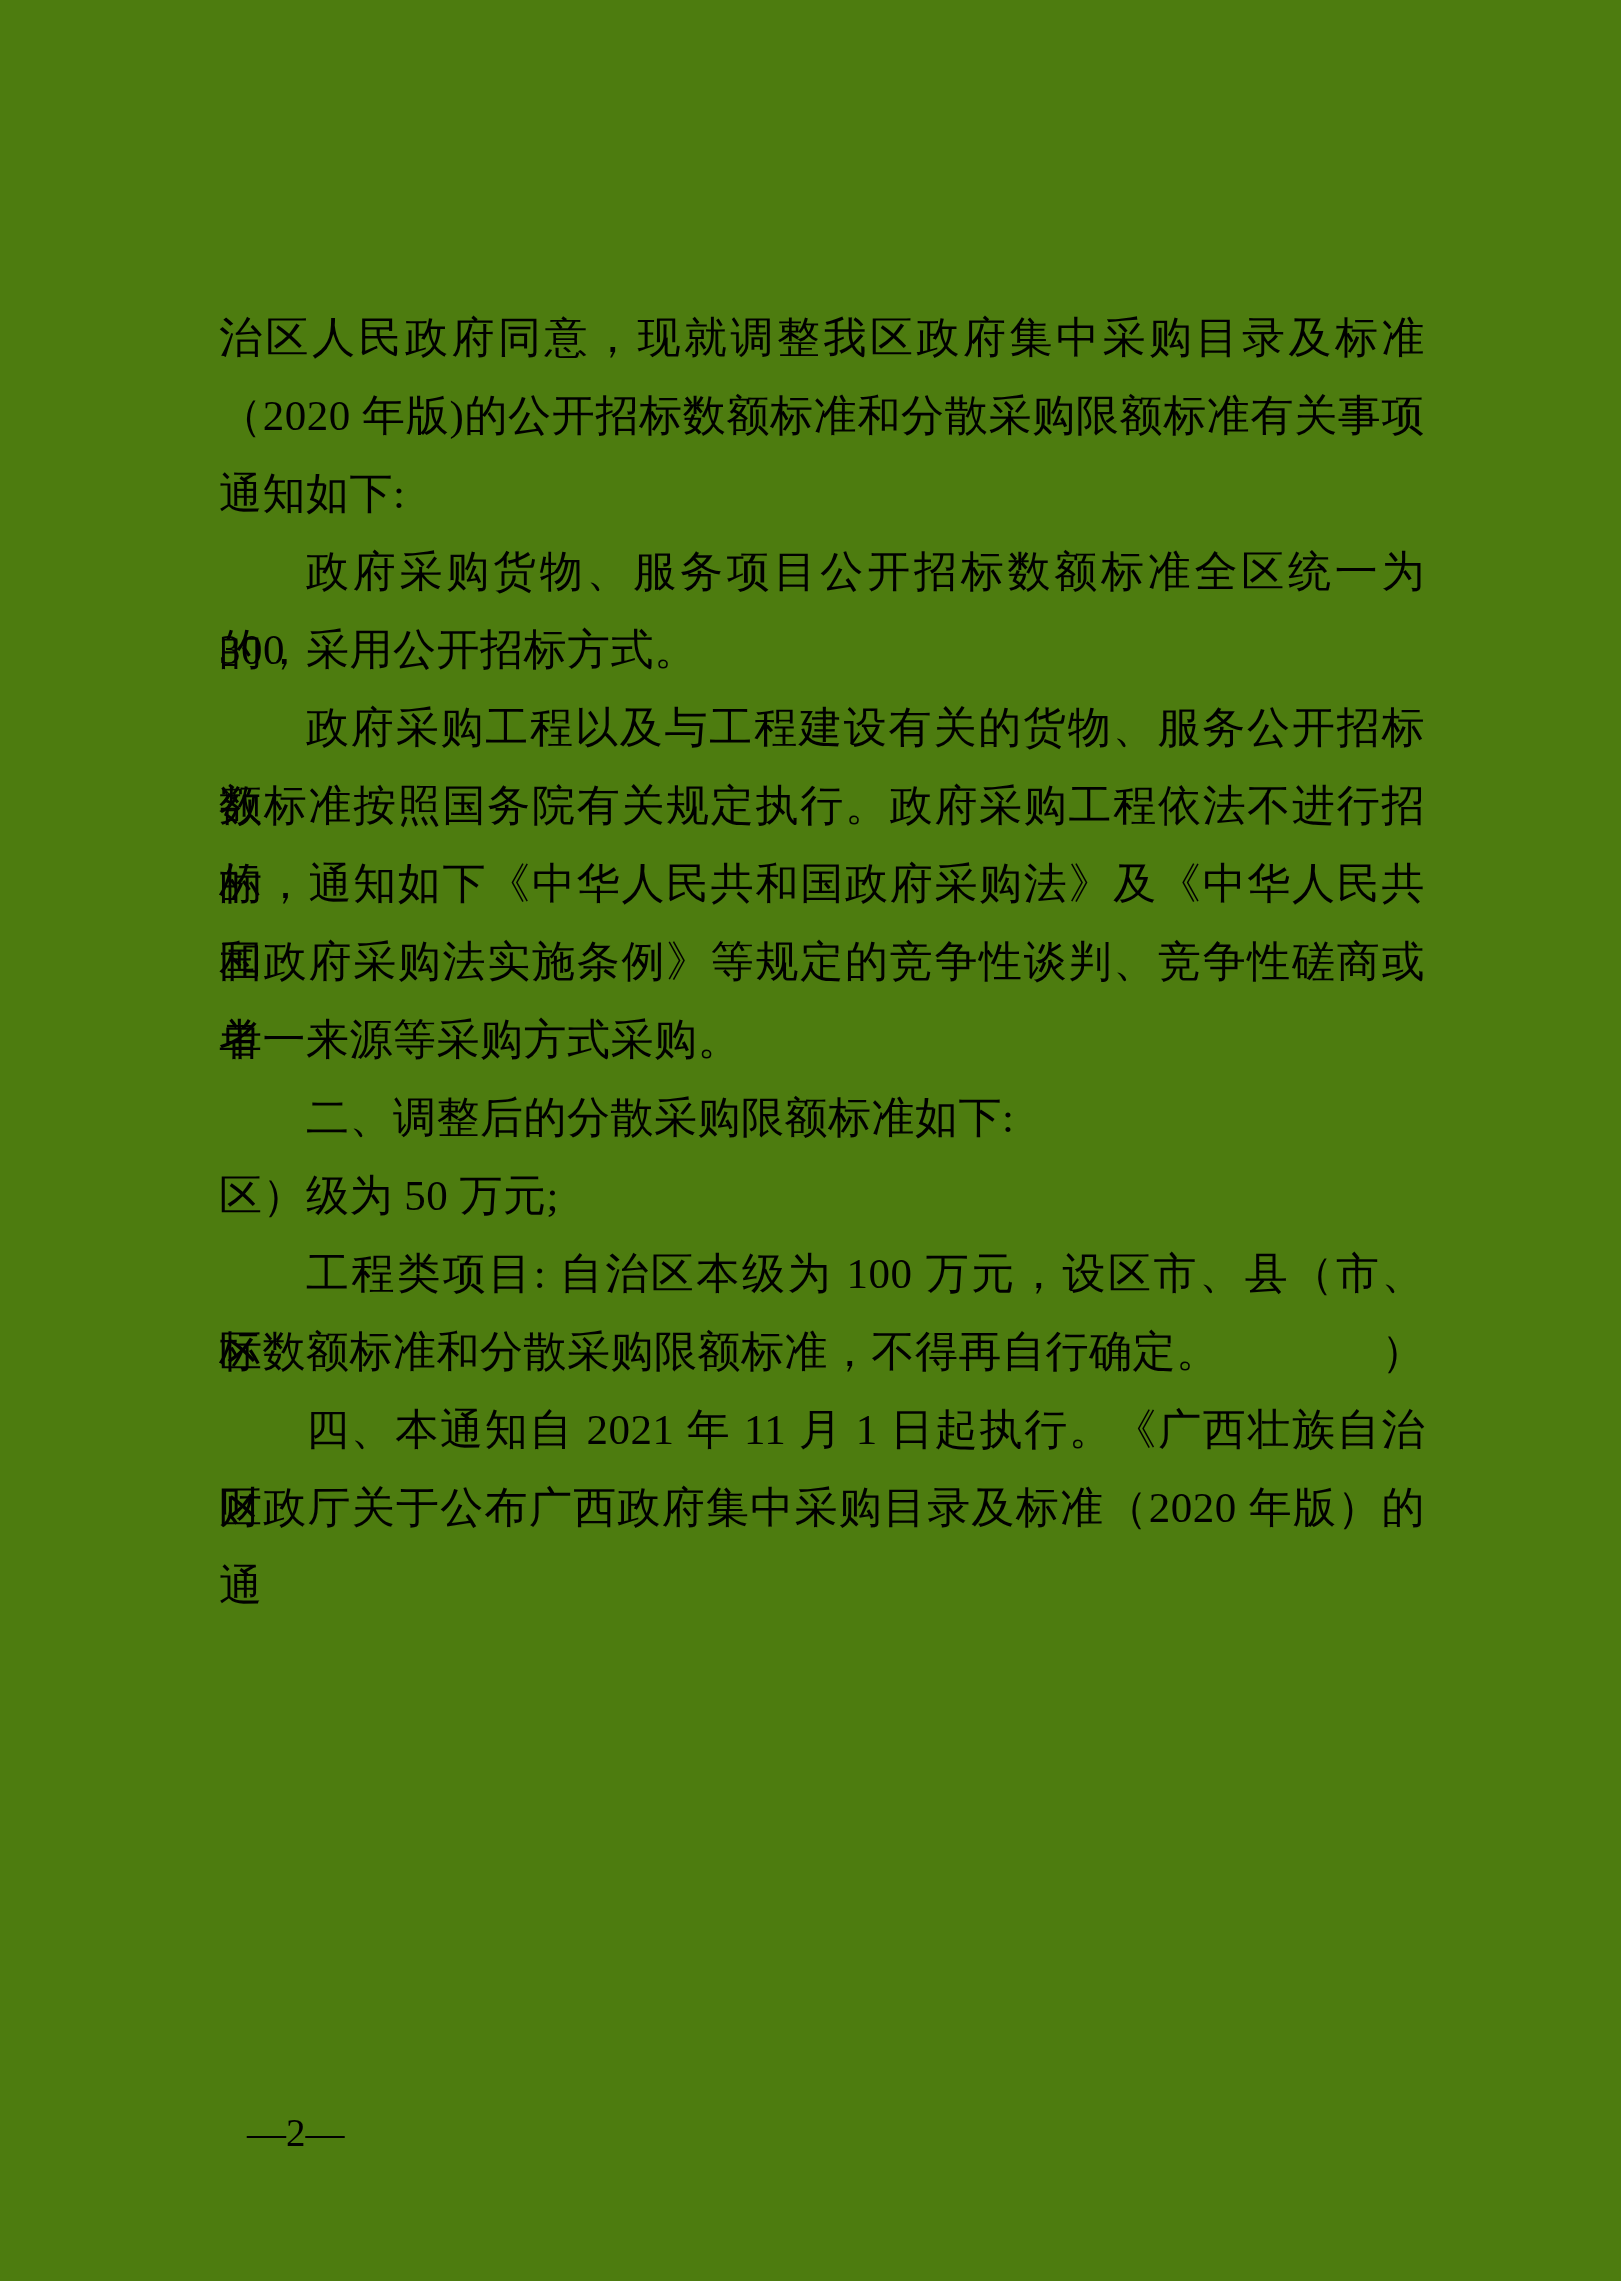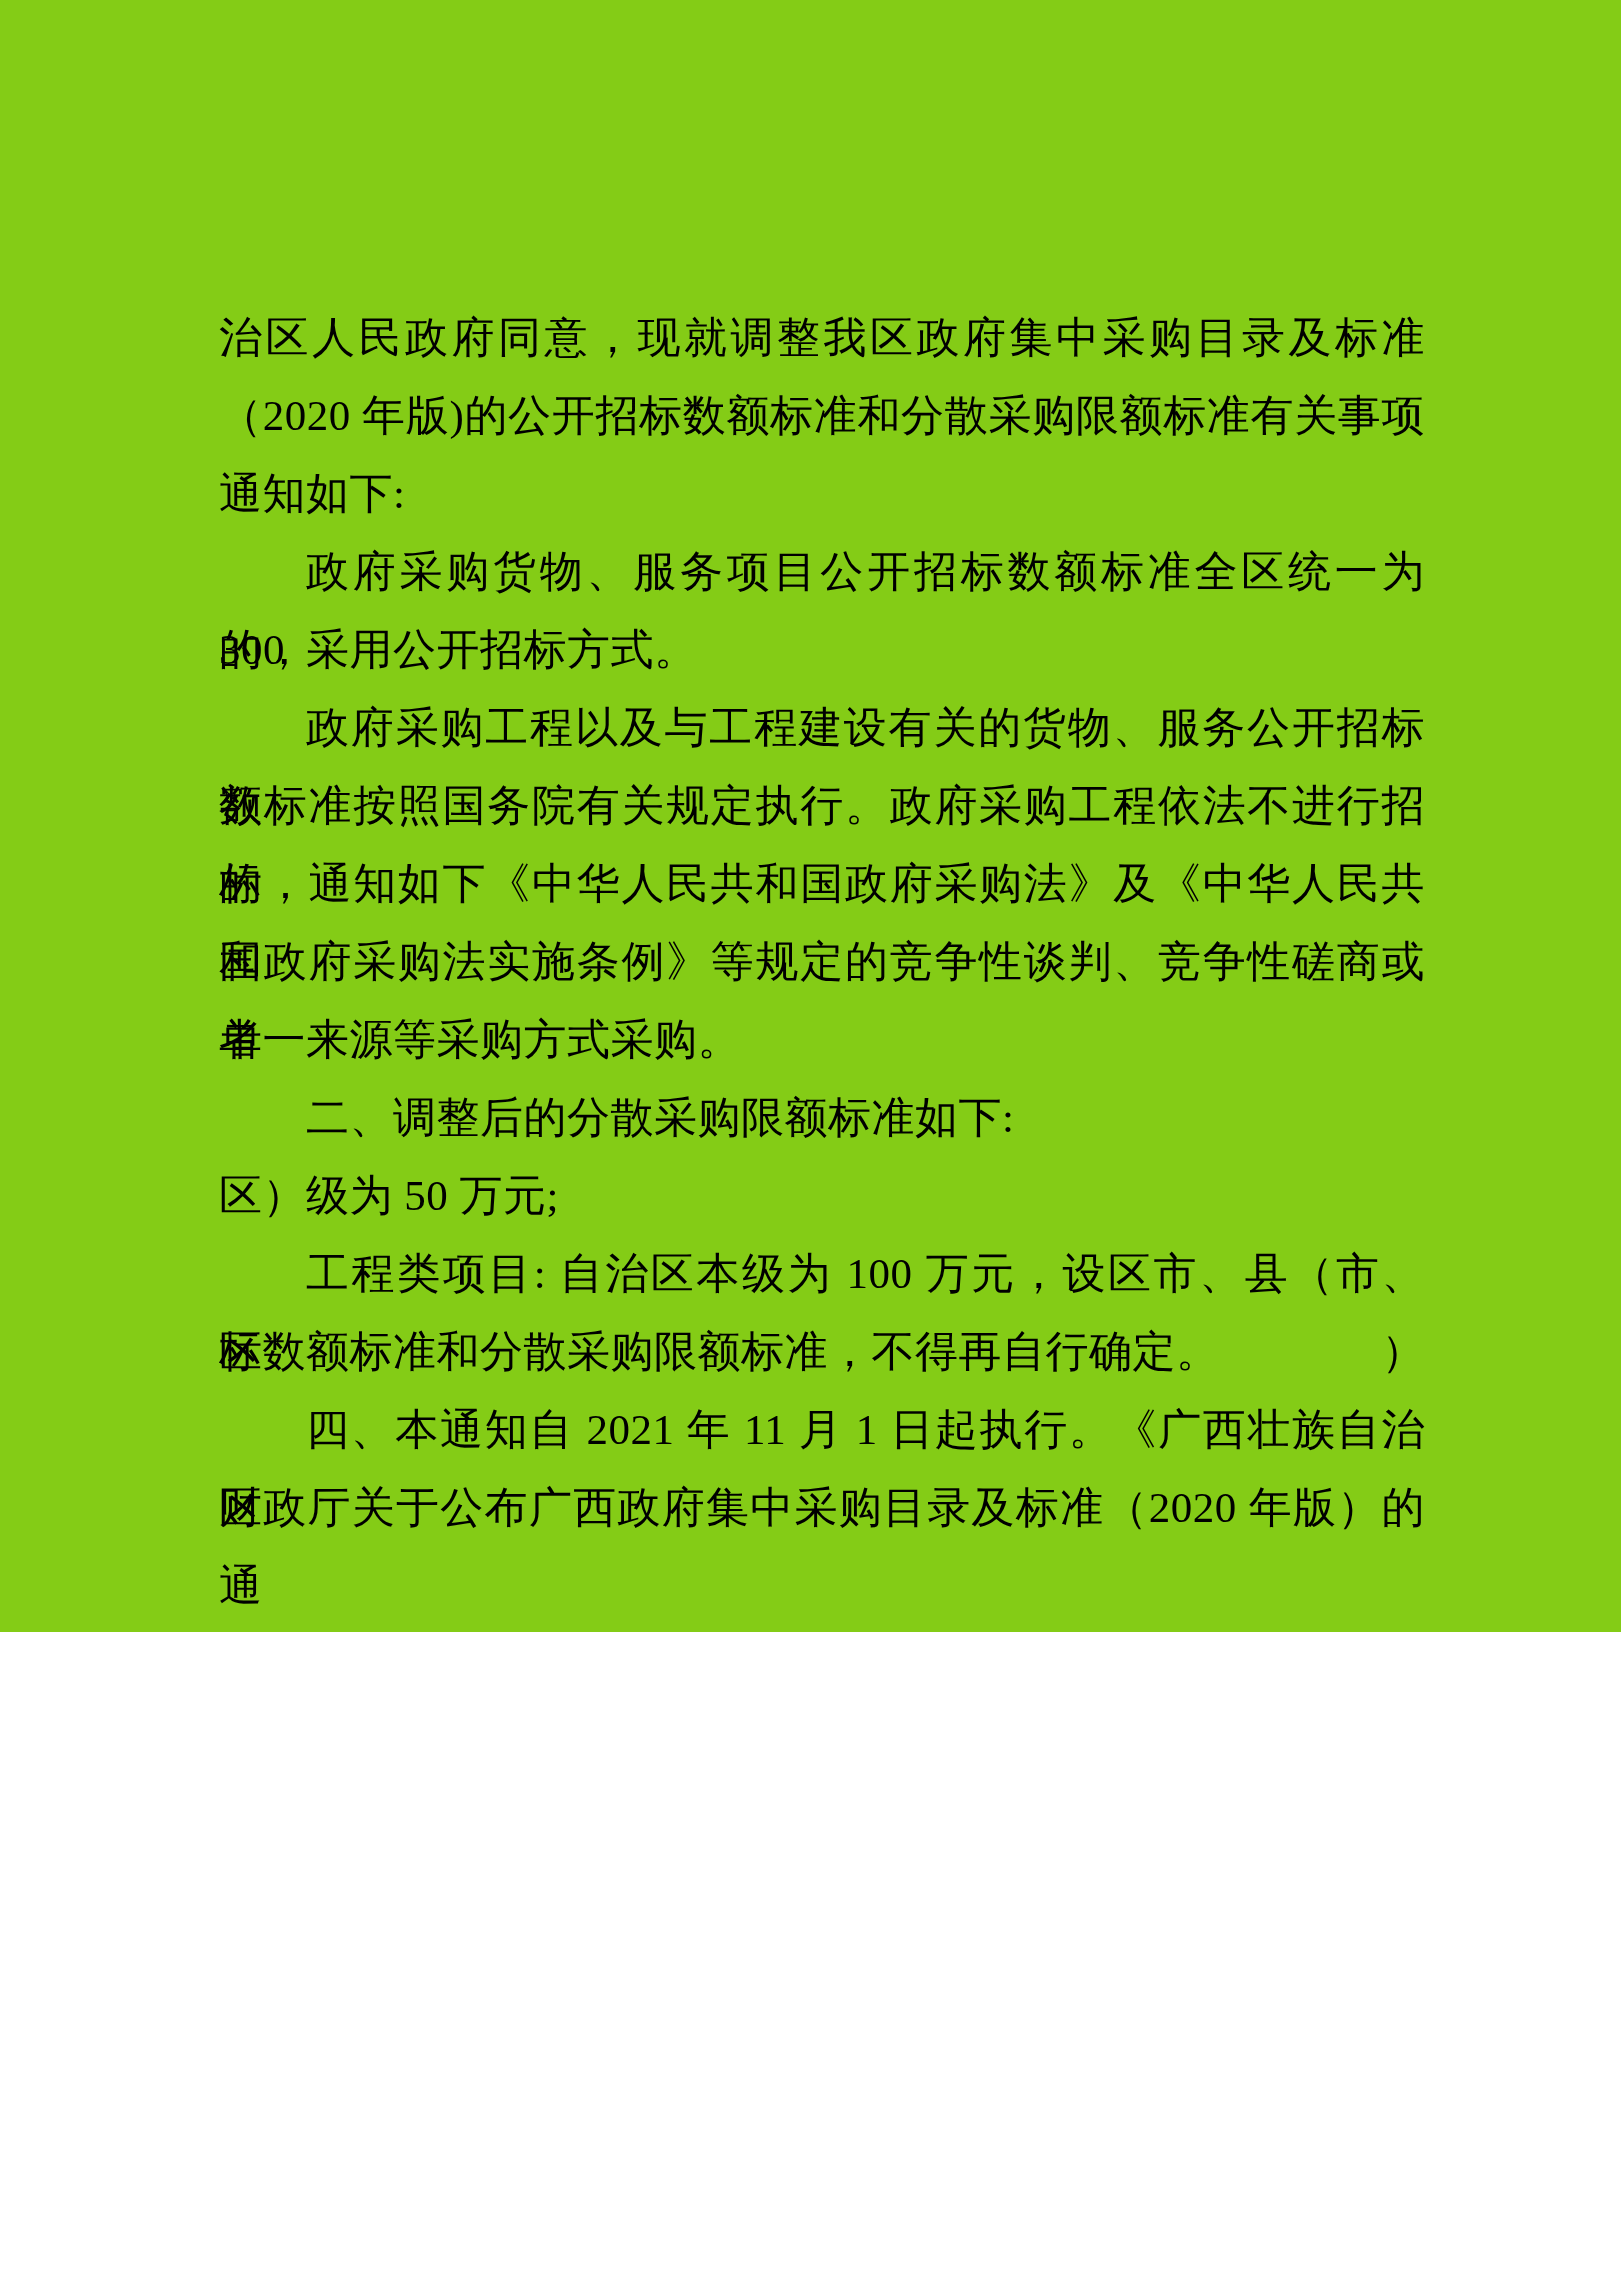--- a/index.html
+++ b/index.html
@@ -3,22 +3,22 @@
 <meta charset="utf-8">
 <style>
   html, body {
     margin: 0;
     padding: 0;
     background: #ffffff;
   }
   .page {
     position: relative;
     width: 1621px;
-    height: 1632px;
-    background: #84cc16;
+    height: 2281px;
+    background: #4d7c0f;
     color: #000000;
     font-family: "Liberation Serif", serif;
     overflow: hidden;
   }
   .text-block {
     position: absolute;
     left: 219px;
     top: 299px;
     width: 1206px;
   }

